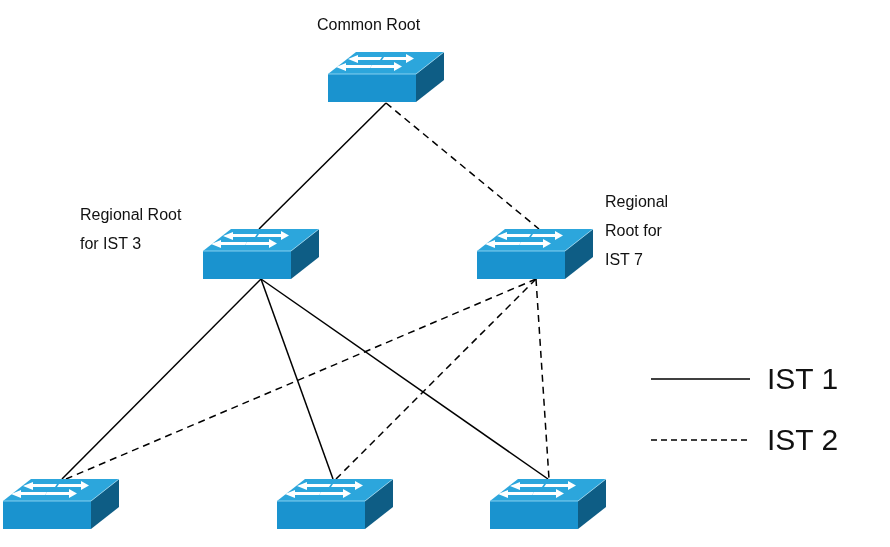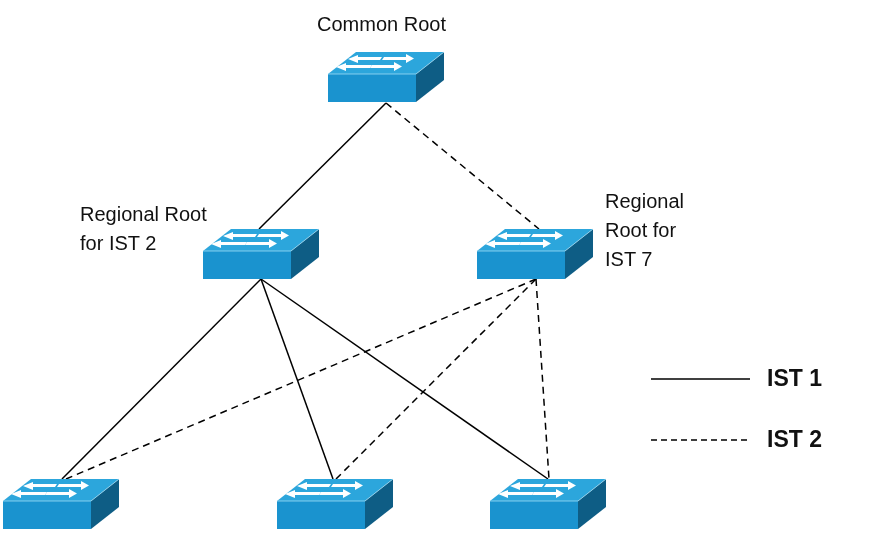--- a/index.html
+++ b/index.html
@@ -1,19 +1,19 @@
 <!DOCTYPE html>
 <html><head>
   <meta charset="utf-8">
   <style>
     html, body { margin: 0; padding: 0; background: #ffffff; }
     body { width: 890px; height: 547px; position: relative; overflow: hidden; font-family: "Liberation Sans", sans-serif; }
     #diagram { position: absolute; left: 0; top: 0; }
-    .label { position: absolute; font-size: 20px; line-height: 29px; color: #111111; white-space: pre; }
-    .legend-text { position: absolute; font-size: 23px; line-height: 29px; color: #111111; font-weight: bold; }
+    .label { position: absolute; font-size: 16px; line-height: 29px; color: #111111; white-space: pre; }
+    .legend-text { position: absolute; font-size: 30px; line-height: 29px; color: #111111; }
   </style>
 </head>
 <body>
 
 <svg id="diagram" width="890" height="547" viewBox="0 0 890 547" xmlns="http://www.w3.org/2000/svg">
   <g id="links-layer">
       <line x1="386" y1="103" x2="259" y2="229" stroke="#000000" stroke-width="1.5"></line>
       <line x1="386" y1="103" x2="539" y2="229" stroke="#000000" stroke-width="1.5" stroke-dasharray="7,5"></line>
       <line x1="261" y1="279" x2="62" y2="479" stroke="#000000" stroke-width="1.5"></line>
       <line x1="261" y1="279" x2="333" y2="479" stroke="#000000" stroke-width="1.5"></line>
@@ -85,19 +85,19 @@
       </g>
     </g>
   <g id="legend-layer">
     <line x1="651" y1="379" x2="750" y2="379" stroke="#000" stroke-width="1.6"></line>
     <line x1="651" y1="440" x2="750" y2="440" stroke="#000" stroke-width="1.6" stroke-dasharray="6,4"></line>
   </g>
 </svg>
 
 <div class="label" style="left:317px; top:10px;">Common Root</div>
 <div class="label" style="left:80px; top:200px;">Regional Root
-for IST 2</div>
+for IST 3</div>
 <div class="label" style="left:605px; top:187px;">Regional
 Root for
 IST 7</div>
 
 <div class="legend-text" style="left:767px; top:364px;">IST 1</div>
 <div class="legend-text" style="left:767px; top:425px;">IST 2</div>
 
 </body></html>

